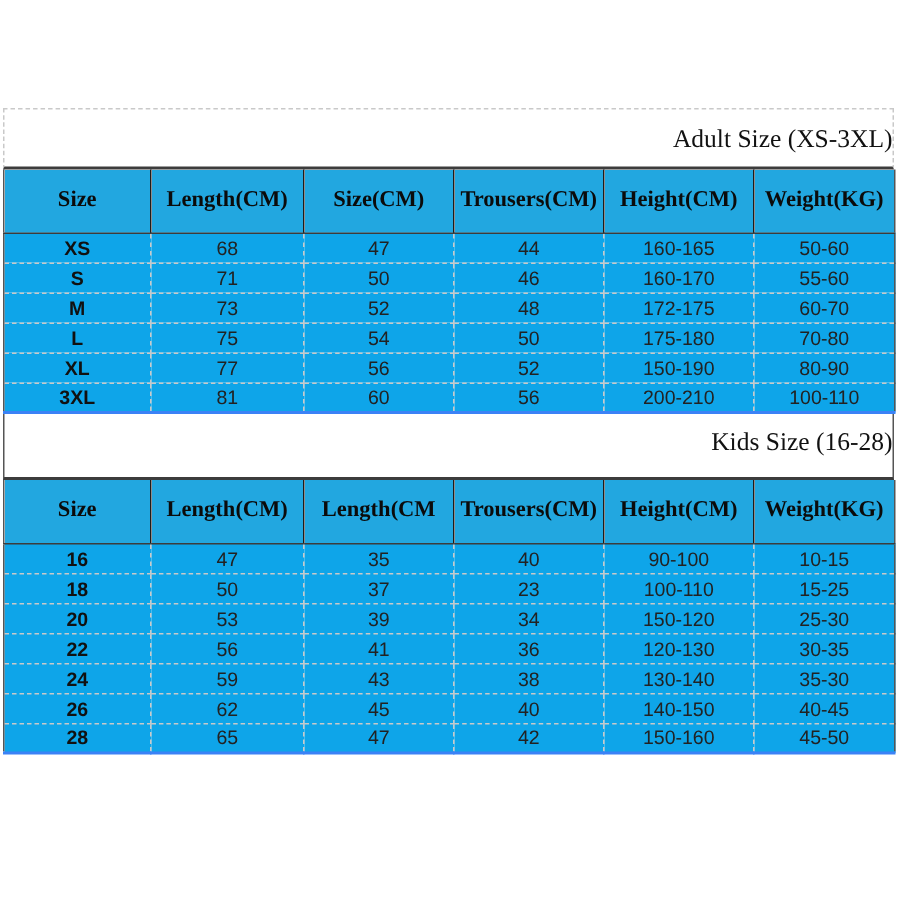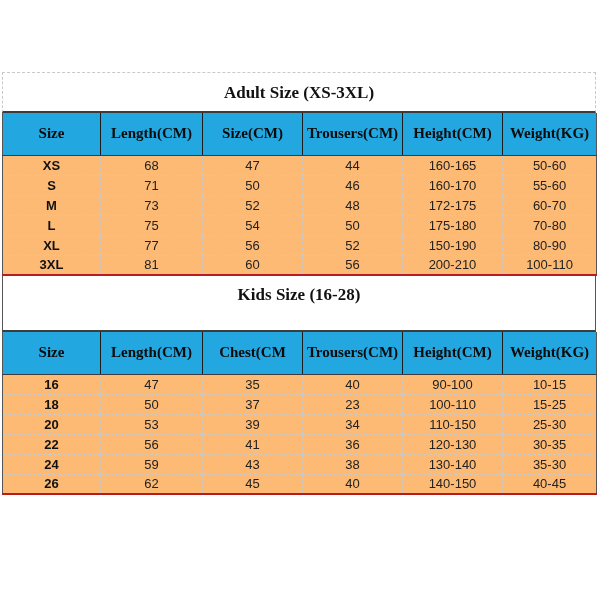--- a/index.html
+++ b/index.html
@@ -19,65 +19,65 @@
     position: absolute;
     left: 2px;
     top: 72px;
     width: 594px;
   }
   .table-title {
     box-sizing: border-box;
     width: 100%;
     height: 41px;
     line-height: 39px;
-    text-align: center;
+    text-align: right;
     font-family: "Liberation Serif", serif;
-    font-weight: bold;
+    font-weight: normal;
     font-size: 17px;
     color: #111111;
     background: #ffffff;
     border-bottom: 2px solid #3c3c3c;
   }
   .table-title.adult {
     border-top: 1px dashed #c9c9c9;
     border-left: 1px dashed #c9c9c9;
     border-right: 1px dashed #c9c9c9;
   }
   .table-title.kids {
-    height: 56px;
+    height: 44px;
     line-height: 38px;
     border-left: 1px solid #555555;
     border-right: 1px solid #555555;
   }
   table.size-table {
     width: 100%;
     border-collapse: collapse;
     table-layout: fixed;
     border-left: 1px solid #555555;
     border-right: 1px solid #555555;
-    border-bottom: 2px solid #b91c1c;
+    border-bottom: 2px solid #3b82f6;
   }
   table.size-table thead tr {
     height: 42px;
     background: var(--header-bg, #22a7e0);
   }
   table.size-table th {
     font-family: "Liberation Serif", serif;
     font-weight: bold;
     font-size: 15px;
     color: #0b0b0b;
     text-align: center;
     border-right: 1px solid #1c1c1c;
     border-bottom: 1px solid #3c3c3c;
     padding: 0;
     overflow: hidden;
     white-space: nowrap;
   }
   table.size-table th:last-child { border-right: none; }
-  table.size-table tbody tr { height: 20px; background: #fdba74; }
+  table.size-table tbody tr { height: 20px; background: #0ea5e9; }
   table.size-table td {
     font-size: 13px;
     color: #222222;
     text-align: center;
     border-right: 1px dashed #c9c9c9;
     border-bottom: 1px dashed #c9c9c9;
     padding: 0;
     white-space: nowrap;
   }
   table.size-table td:last-child { border-right: none; }
@@ -172,21 +172,21 @@
           <col style="width:102px">
           <col style="width:100px">
         <col style="width:100px">
           <col style="width:100px">
           <col style="width:94px">
       </colgroup>
       <thead>
         <tr>
             <th>Size</th>
             <th>Length(CM)</th>
-            <th>Chest(CM</th>
+            <th>Length(CM</th>
             <th>Trousers(CM)</th>
             <th>Height(CM)</th>
             <th>Weight(KG)</th>
           </tr>
       </thead>
       <tbody>
           <tr>
             <td>16</td>
             <td>47</td>
             <td>35</td>
@@ -200,21 +200,21 @@
             <td>37</td>
             <td>23</td>
             <td>100-110</td>
             <td>15-25</td>
           </tr>
           <tr>
             <td>20</td>
             <td>53</td>
             <td>39</td>
             <td>34</td>
-            <td>110-150</td>
+            <td>150-120</td>
             <td>25-30</td>
           </tr>
           <tr>
             <td>22</td>
             <td>56</td>
             <td>41</td>
             <td>36</td>
             <td>120-130</td>
             <td>30-35</td>
           </tr>
@@ -227,17 +227,25 @@
             <td>35-30</td>
           </tr>
           <tr>
             <td>26</td>
             <td>62</td>
             <td>45</td>
             <td>40</td>
             <td>140-150</td>
             <td>40-45</td>
           </tr>
+          <tr>
+            <td>28</td>
+            <td>65</td>
+            <td>47</td>
+            <td>42</td>
+            <td>150-160</td>
+            <td>45-50</td>
+          </tr>
         </tbody>
     </table>
 
   </div>
 </div>
 
 </body></html>

